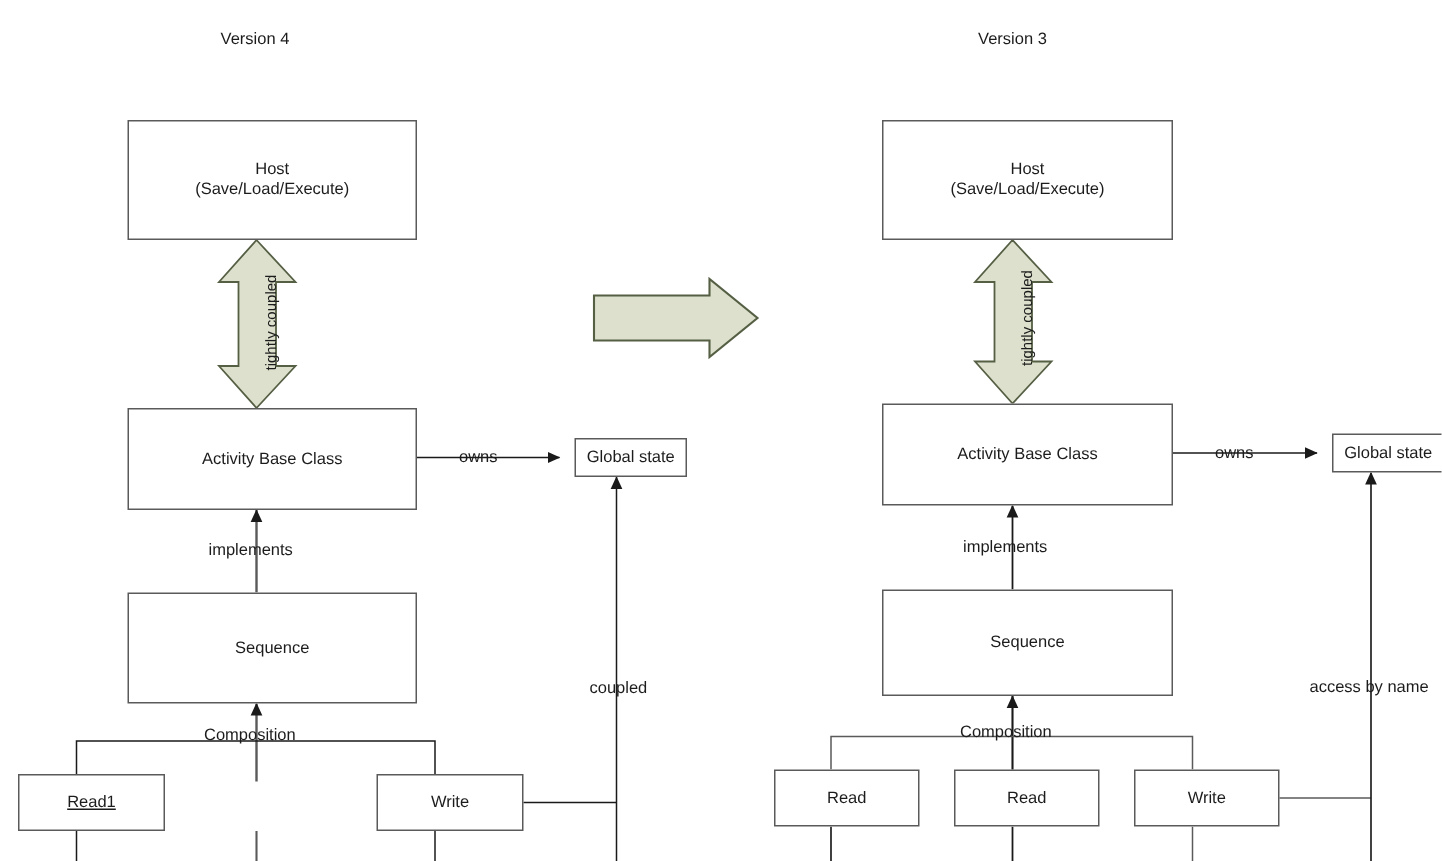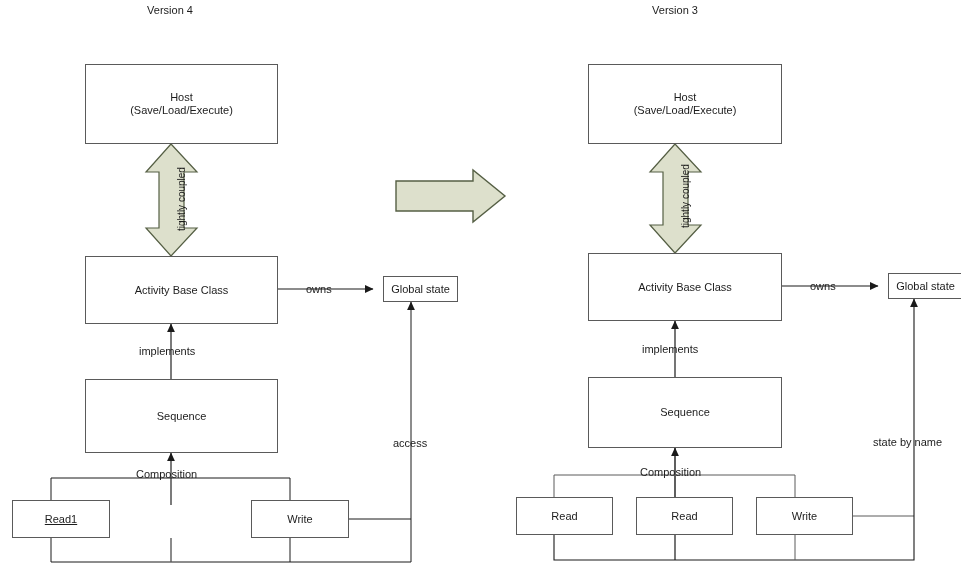--- a/index.html
+++ b/index.html
@@ -10,21 +10,21 @@
   body {
     width: 961px;
     height: 574px;
     position: relative;
     overflow: hidden;
     font-family: "Liberation Sans", sans-serif;
     color: #1a1a1a;
   }
   #diagram-root {
     position: absolute;
-    left: 0; top: 0;
+    left: 0; top: 16px;
     width: 961px;
     height: 448px;
   }
   svg#canvas {
     position: absolute;
     left: 0; top: 0;
     width: 961px;
     height: 574px;
   }
   .node-box {
@@ -160,21 +160,21 @@
   </div>
 
   <div class="edge-label" style="left:139px; top:345px;">implements</div>
 
   <div class="node-box" style="left:75px; top:379px; width:193px; height:74px;">
     <span class="label-line">Sequence</span>
   </div>
 
   <div class="edge-label" style="left:136px; top:468px;">Composition</div>
 
-  <div class="edge-label" style="left:393px; top:437px;">access</div>
+  <div class="edge-label" style="left:393px; top:437px;">coupled</div>
 
   <div class="node-box" style="left:2px; top:500px; width:98px; height:38px;text-decoration:underline;">
     <span class="label-line">Read1</span>
   </div>
 
 
   <div class="node-box" style="left:241px; top:500px; width:98px; height:38px;">
     <span class="label-line">Write</span>
   </div>
 
@@ -200,21 +200,21 @@
   </div>
 
   <div class="edge-label" style="left:642px; top:343px;">implements</div>
 
   <div class="node-box" style="left:578px; top:377px; width:194px; height:71px;">
     <span class="label-line">Sequence</span>
   </div>
 
   <div class="edge-label" style="left:640px; top:466px;">Composition</div>
 
-  <div class="edge-label" style="left:873px; top:436px;">state by name</div>
+  <div class="edge-label" style="left:873px; top:436px;">access by name</div>
 
   <div class="node-box" style="left:506px; top:497px; width:97px; height:38px;">
     <span class="label-line">Read</span>
   </div>
 
   <div class="node-box" style="left:626px; top:497px; width:97px; height:38px;">
     <span class="label-line">Read</span>
   </div>
 
   <div class="node-box" style="left:746px; top:497px; width:97px; height:38px;">

